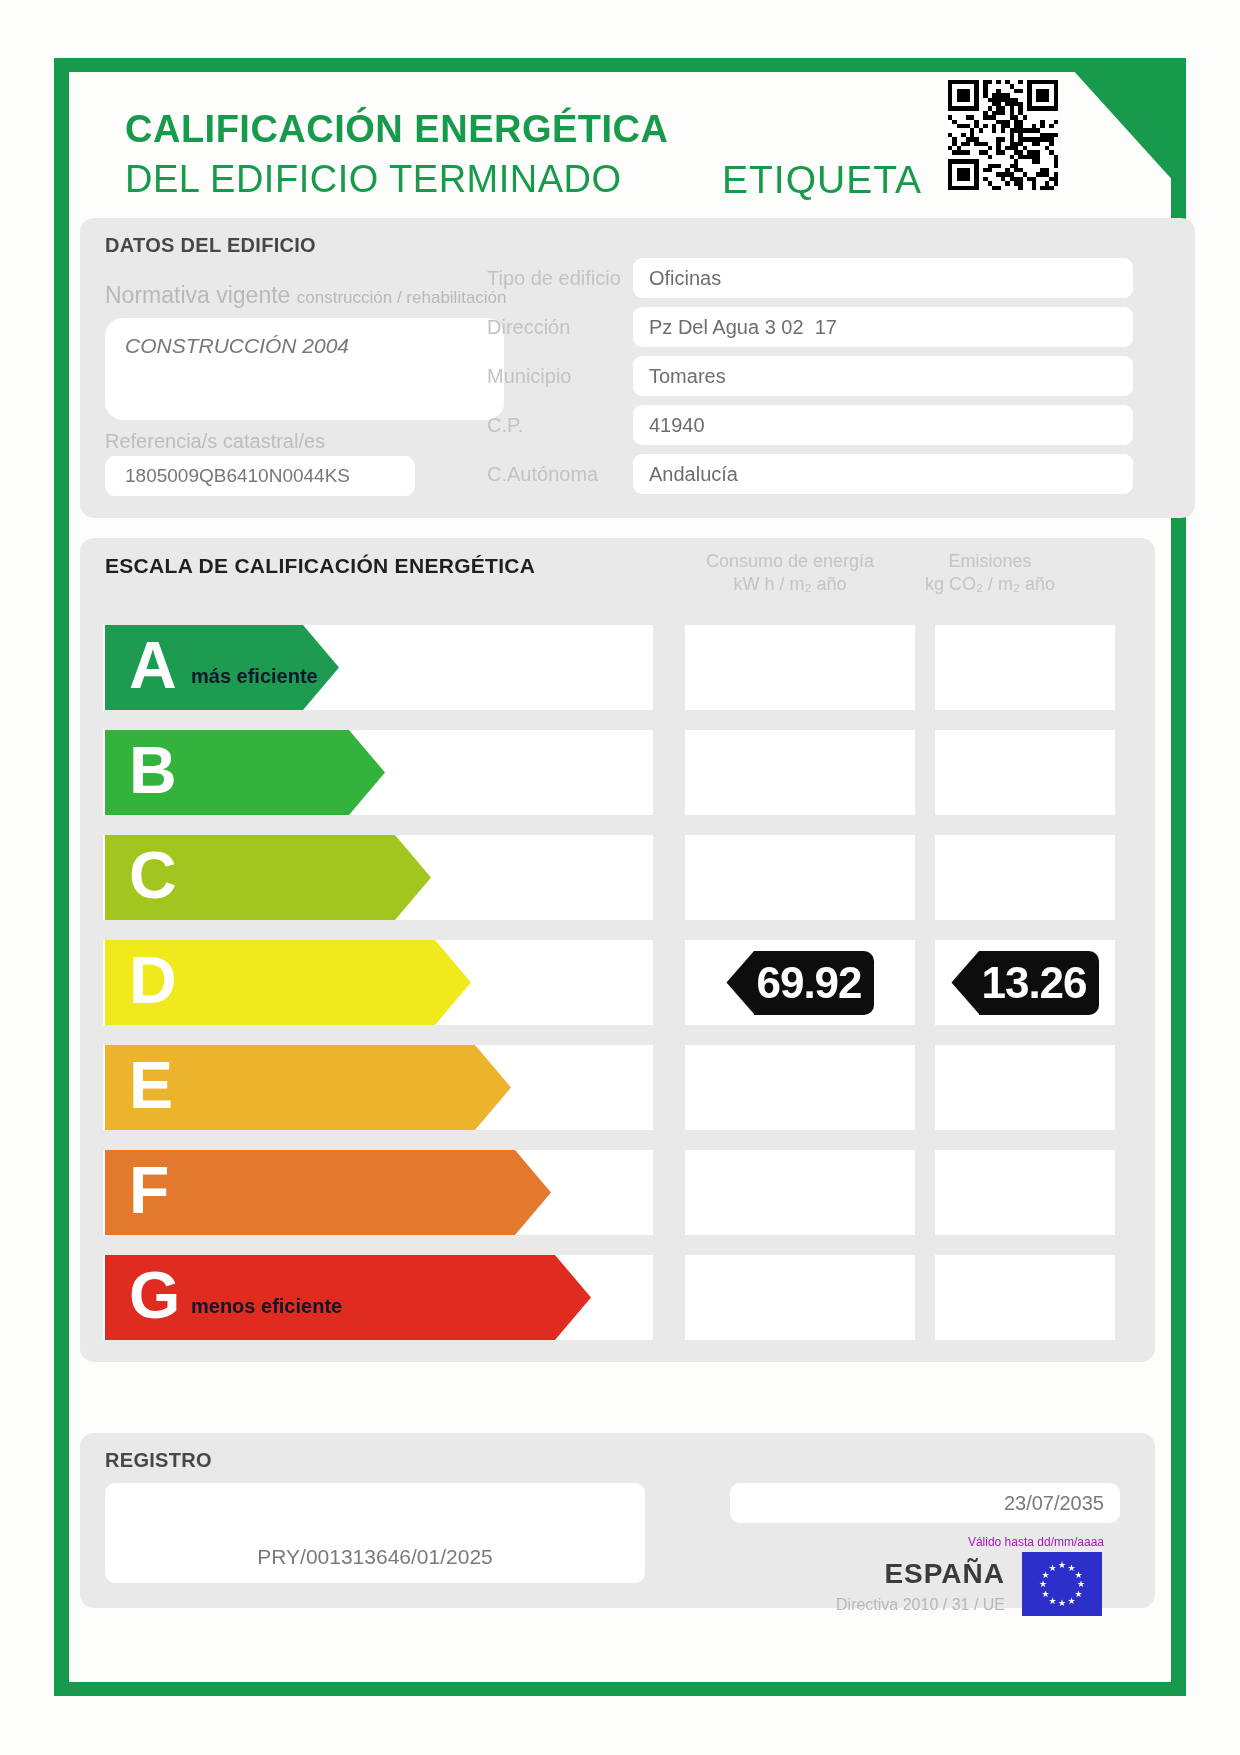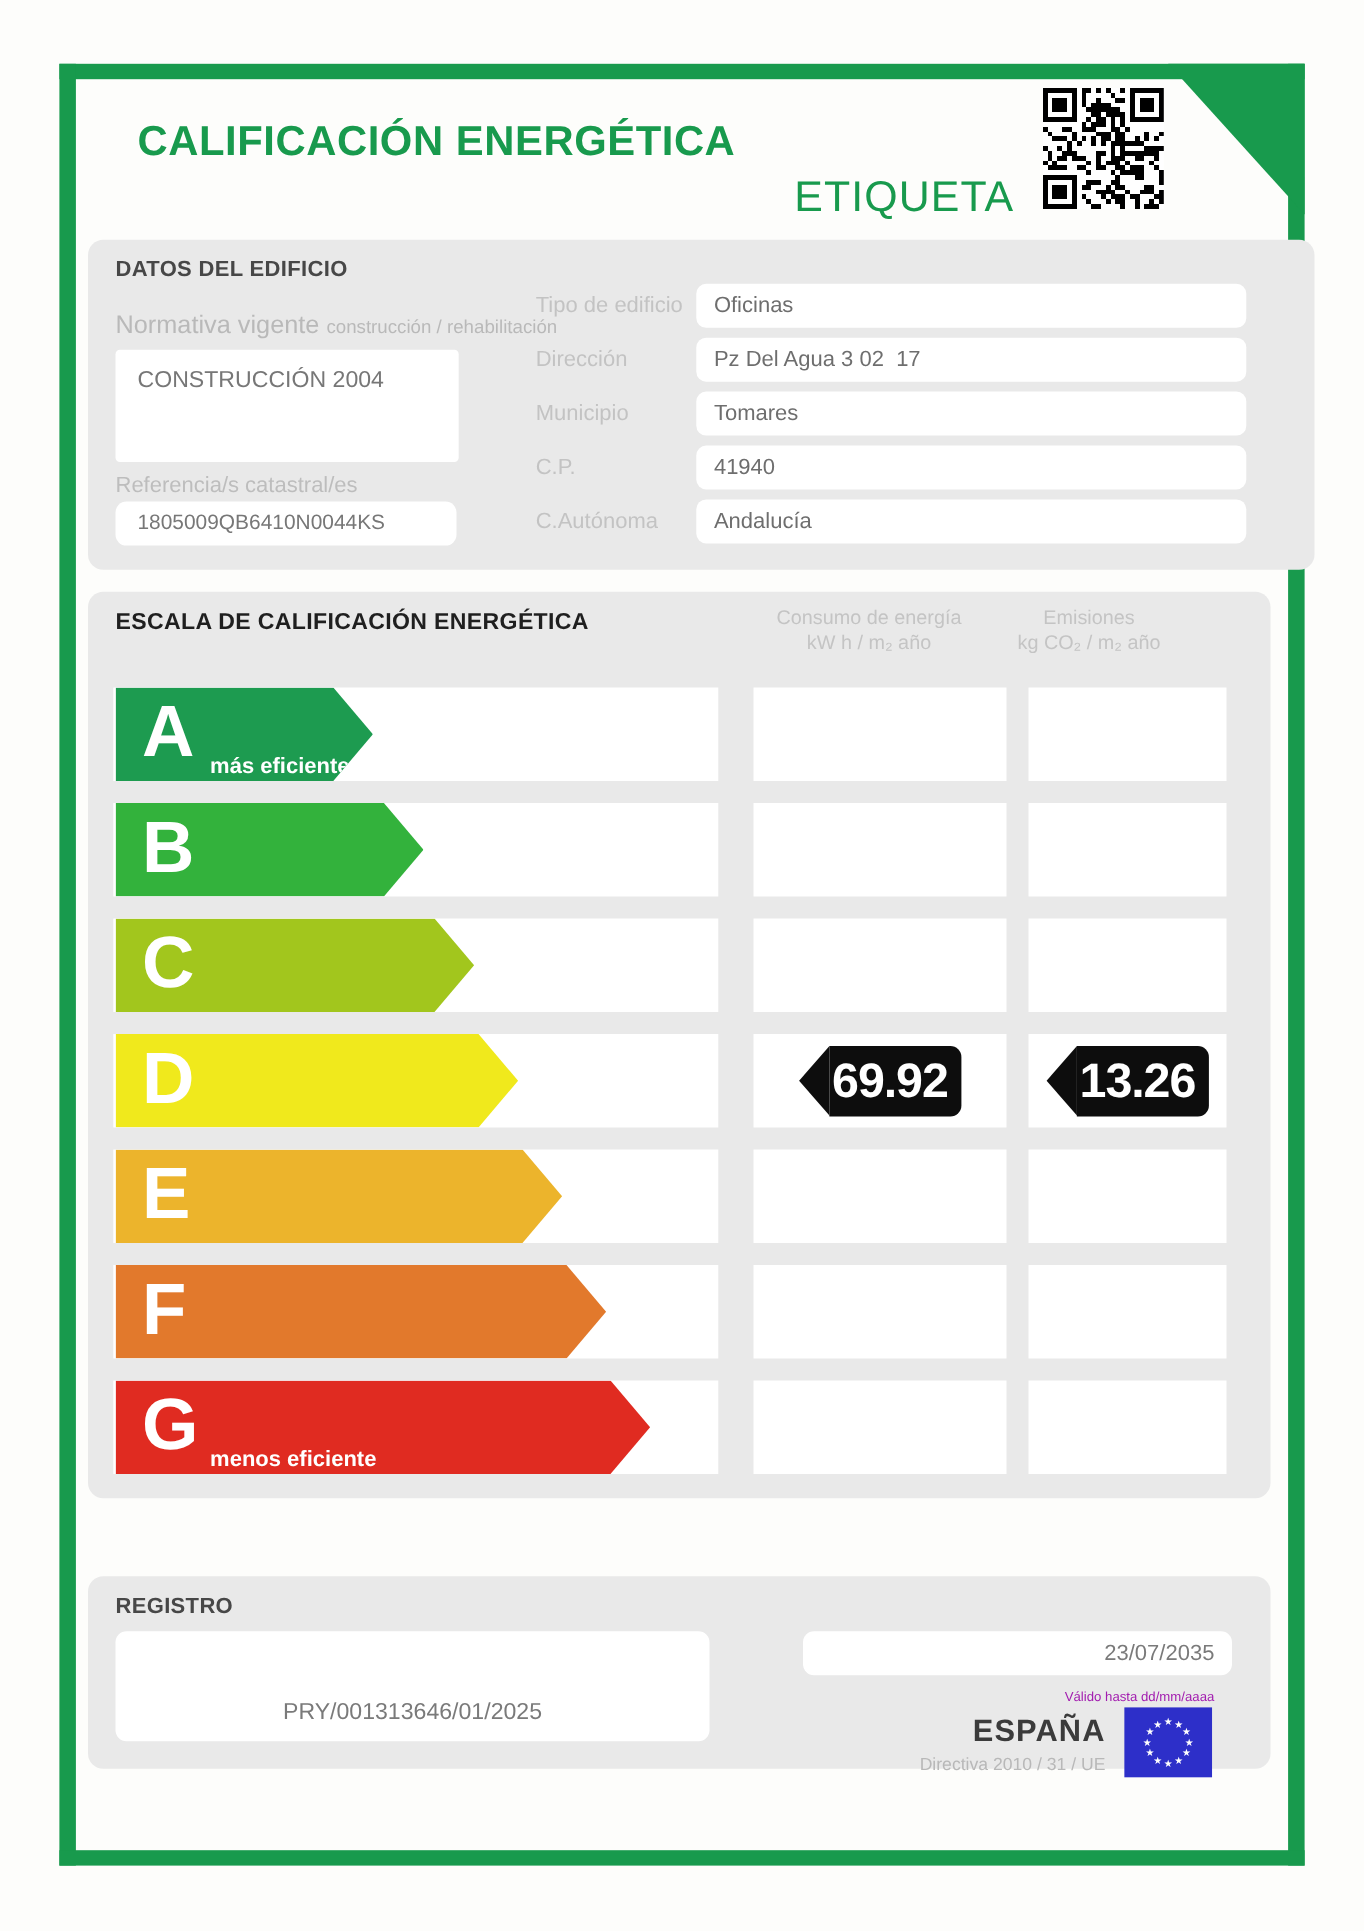--- a/index.html
+++ b/index.html
@@ -24,41 +24,41 @@
   
   .panel{position:absolute;left:80px;width:1075px;background:#e9e9e9;border-radius:14px;}
   .panel.datos{top:218px;height:300px;padding-left:40px;}
   .panel.escala{top:538px;height:824px;}
   .panel.registro{top:1385px;height:175px;margin-top:48px;}
   .sec-title{position:absolute;left:25px;top:16px;font-size:20px;font-weight:700;color:#474747;letter-spacing:.3px;}
   .whitebox{background:#fff;border-radius:10px;position:absolute;}
   
   .norm-label{position:absolute;left:25px;top:64px;font-size:23px;color:#b9b9b9;}
   .norm-sub{font-size:17px;color:#b9b9b9;}
-  .norm-box{left:25px;top:100px;width:312px;height:102px;border-radius:4px;}
+  .norm-box{left:25px;top:100px;width:399px;height:102px;border-radius:18px;font-style:italic;}
   .norm-value{display:block;padding:16px 0 0 20px;font-size:21px;color:#777;}
   .ref-label{position:absolute;left:25px;top:212px;font-size:20px;color:#bdbdbd;}
   .ref-box{left:25px;top:238px;width:310px;height:40px;}
   .ref-value{display:block;line-height:40px;padding-left:20px;font-size:19px;color:#777;}
   .fields{position:absolute;left:407px;top:40px;width:646px;}
   .field-row{display:flex;align-items:center;height:40px;margin-bottom:9px;}
   .field-label{width:146px;font-size:20px;color:#c3c3c3;}
   .field-value-box{flex:1;height:40px;background:#ffffff;border-radius:9px;}
   .field-value{display:block;line-height:40px;padding-left:16px;font-size:20px;color:#6e6e6e;white-space:pre;}
   
   .col-head{position:absolute;top:12px;width:300px;text-align:center;font-size:18px;color:#c4c4c4;line-height:23px;}
   .col-head.c1{left:560px;}
   .col-head.c2{left:760px;}
   .scale-rows{position:absolute;left:23px;top:87px;right:0;}
   .scale-row{display:flex;height:85px;margin-bottom:20px;}
   .track{position:relative;width:550px;background:#fff;}
   .arrow{position:absolute;left:2px;top:0;height:100%;
     clip-path:polygon(0 0,calc(100% - 36px) 0,100% 50%,calc(100% - 36px) 100%,0 100%);}
   .letter{position:absolute;left:24px;top:50%;transform:translateY(-55%);font-size:66px;font-weight:700;color:#fff;line-height:1;}
-  .note{position:absolute;left:86px;bottom:1px;font-size:20px;font-weight:700;color:#ffffff;white-space:nowrap;}
+  .note{position:absolute;left:86px;bottom:22px;font-size:20px;font-weight:700;color:#0f172a;white-space:nowrap;}
   .scale-cell{background:#fff;height:85px;display:flex;align-items:center;justify-content:center;}
   .scale-cell.c1{width:230px;margin-left:32px;}
   .scale-cell.c2{width:180px;margin-left:20px;}
   .badge{display:flex;height:64px;align-items:stretch;}
   .badge .tip{width:28px;background:var(--badge,#0d0d0d);clip-path:polygon(100% 0,100% 100%,0 50%);}
   .badge .badge-text{background:var(--badge,#0d0d0d);color:#fff;font-weight:700;font-size:44px;line-height:64px;
     padding:0 12px 0 2px;border-radius:0 10px 10px 0;letter-spacing:-1px;}
   
   .reg-box{left:25px;top:50px;width:540px;height:100px;display:flex;align-items:flex-end;justify-content:center;}
   .reg-number{font-size:21px;color:#7a7a7a;padding-bottom:14px;}
@@ -77,20 +77,21 @@
 
   <div class="bar top"></div>
   <div class="bar left"></div>
   <div class="bar right"></div>
   <div class="bar bottom"></div>
   <svg class="wedge" viewBox="0 0 1240 1755">
     <polygon points="1062,58 1186,58 1186,195" fill="#189a4d"></polygon>
   </svg>
 
   <div class="title1">CALIFICACIÓN ENERGÉTICA</div>
+  <div class="title2">DEL EDIFICIO TERMINADO</div>
   <div class="etiqueta">ETIQUETA</div>
   <svg class="qr" viewBox="0 0 25 25" shape-rendering="crispEdges">
       <rect x="0" y="0" width="25" height="25" fill="#fff"></rect>
       <rect x="8" y="0" width="1" height="1" fill="#000"></rect>
       <rect x="9" y="0" width="1" height="1" fill="#000"></rect>
       <rect x="11" y="0" width="1" height="1" fill="#000"></rect>
       <rect x="13" y="0" width="1" height="1" fill="#000"></rect>
       <rect x="16" y="0" width="1" height="1" fill="#000"></rect>
       <rect x="8" y="1" width="1" height="1" fill="#000"></rect>
       <rect x="14" y="1" width="1" height="1" fill="#000"></rect>

